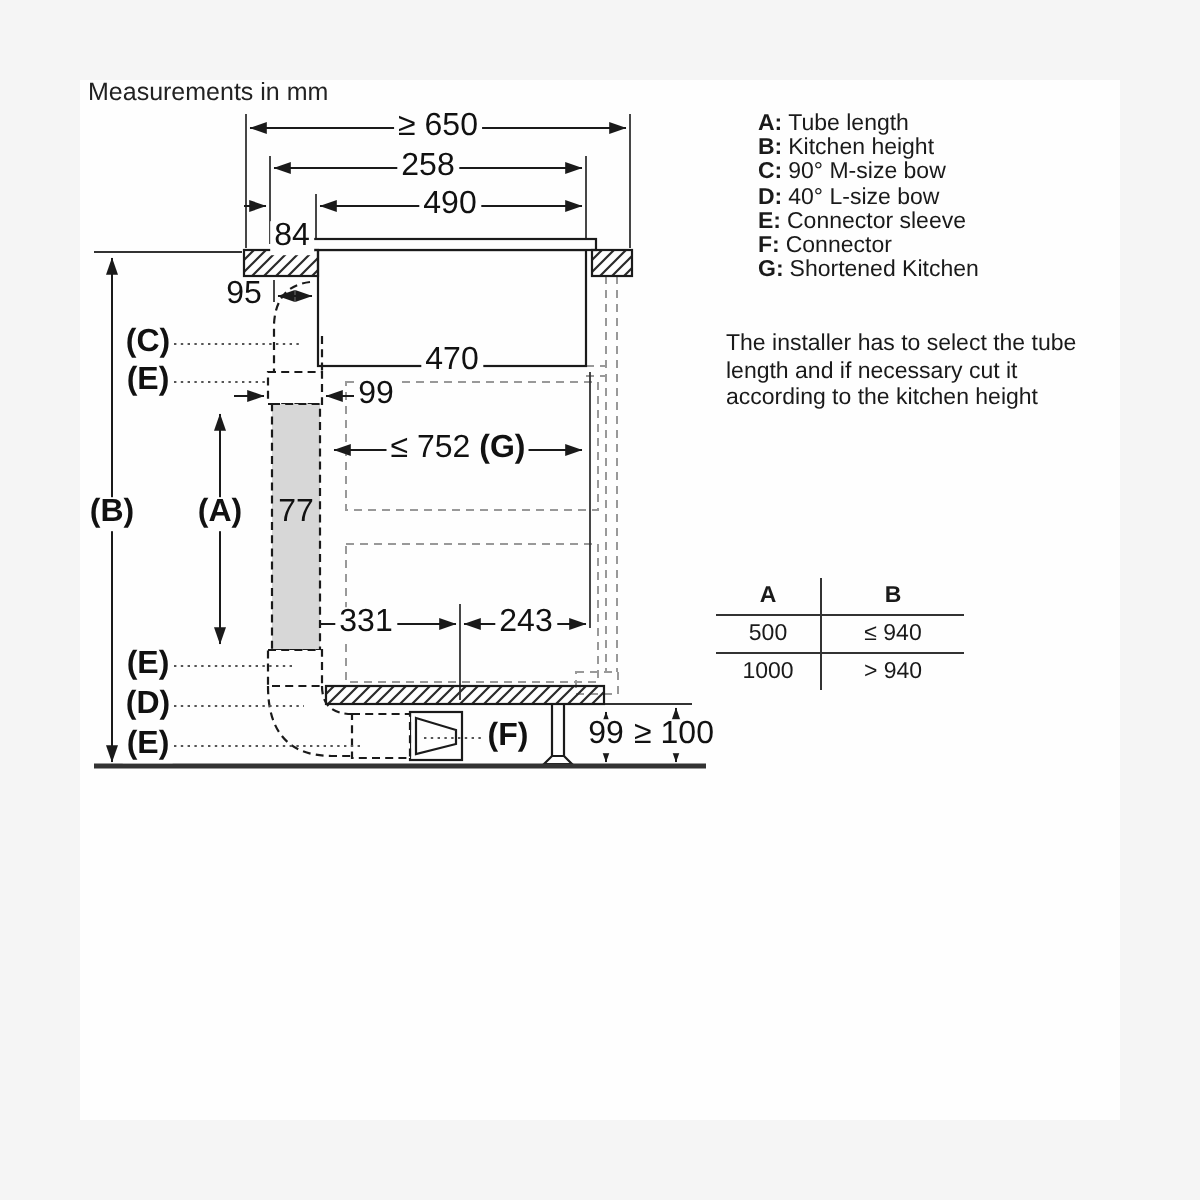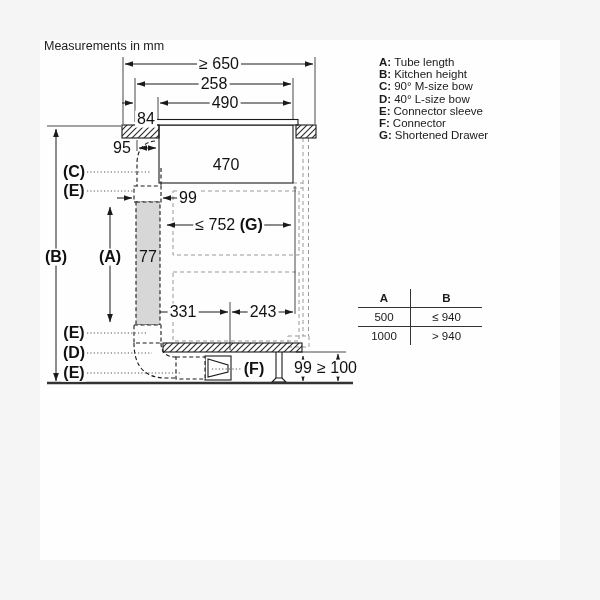--- a/index.html
+++ b/index.html
@@ -138,21 +138,21 @@
     </g>
   </svg>
 
   <div class="title">Measurements in mm</div>
 
   <span class="lbl" style="left:219px;top:64px;">≥ 650</span>
   <span class="lbl" style="left:214px;top:84px;">258</span>
   <span class="lbl" style="left:146px;top:103px;margin-top:16px;">84</span>
   <span class="lbl" style="left:225px;top:103px;">490</span>
   <span class="lbl" style="left:122px;top:148px;">95</span>
-  <span class="lbl" style="left:226px;top:165px;">470</span>
+  <span class="lbl" style="left:226px;top:181px;">470</span>
   <span class="lbl" style="left:188px;top:198px;">99</span>
   <span class="lbl" style="left:229px;top:225px;"><span>≤ 752</span> <b>(G)</b></span>
   <span class="lbl nobg" style="left:148px;top:257px;">77</span>
   <span class="lbl" style="left:183px;top:312px;">331</span>
   <span class="lbl" style="left:263px;top:312px;">243</span>
   <span class="lbl" style="left:303px;top:368px;">99</span>
   <span class="lbl" style="left:337px;top:368px;">≥ 100</span>
 
   <span class="lbl callout" style="left:74px;top:172px;">(C)</span>
   <span class="lbl callout" style="left:74px;top:191px;">(E)</span>
@@ -163,23 +163,24 @@
   <span class="lbl callout" style="left:74px;top:373px;">(E)</span>
   <span class="lbl callout" style="left:254px;top:369px;">(F)</span>
 
   <div class="legend">
     <div class="row"><span class="k">A:</span><span>Tube length</span></div>
     <div class="row"><span class="k">B:</span><span>Kitchen height</span></div>
     <div class="row"><span class="k">C:</span><span>90° M-size bow</span></div>
     <div class="row"><span class="k">D:</span><span>40° L-size bow</span></div>
     <div class="row"><span class="k">E:</span><span>Connector sleeve</span></div>
     <div class="row"><span class="k">F:</span><span>Connector</span></div>
-    <div class="row"><span class="k">G:</span><span>Shortened Drawer</span></div>
+    <div class="row"><span class="k">G:</span><span>Shortened Kitchen</span></div>
   </div>
 
+  <div class="note">The installer has to select the tube length and if necessary cut it according to the kitchen height</div>
 
   <div class="spec-table">
     <div class="cell hdr rule">A</div>
     <div class="cell hdr rule b-col">B</div>
     <div class="cell rule">500</div>
     <div class="cell rule b-col">≤ 940</div>
     <div class="cell">1000</div>
     <div class="cell b-col">&gt; 940</div>
   </div>
 </div>

